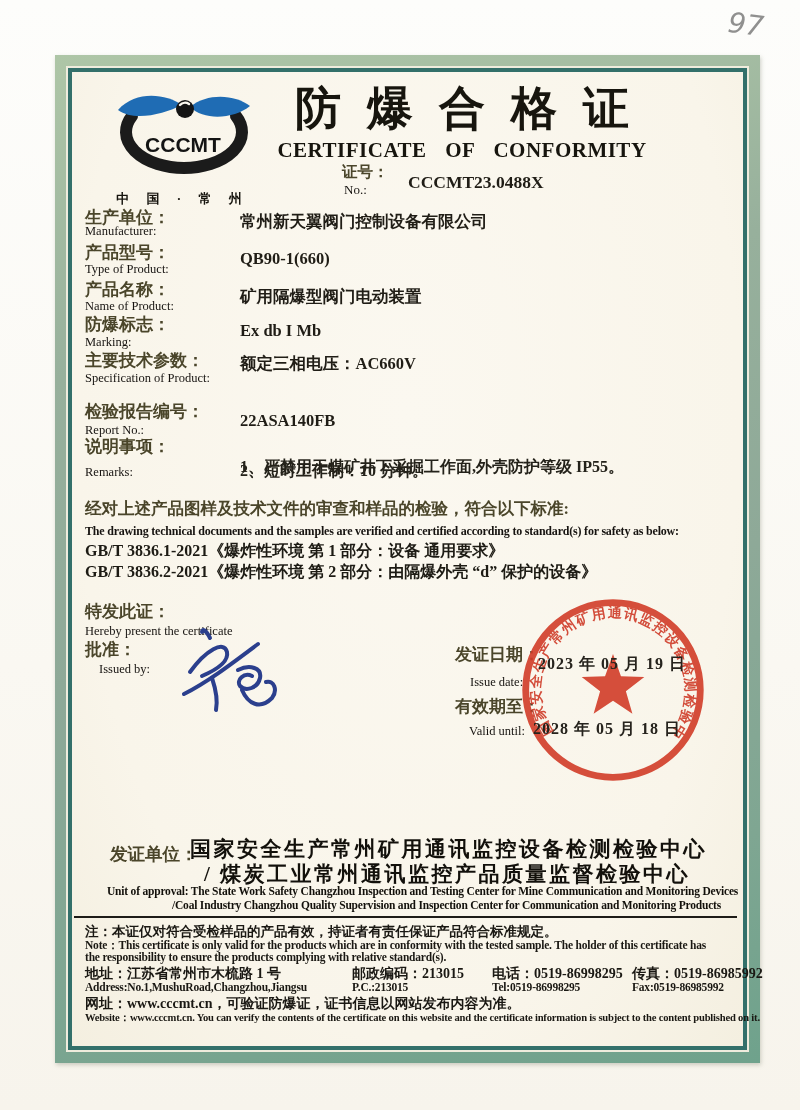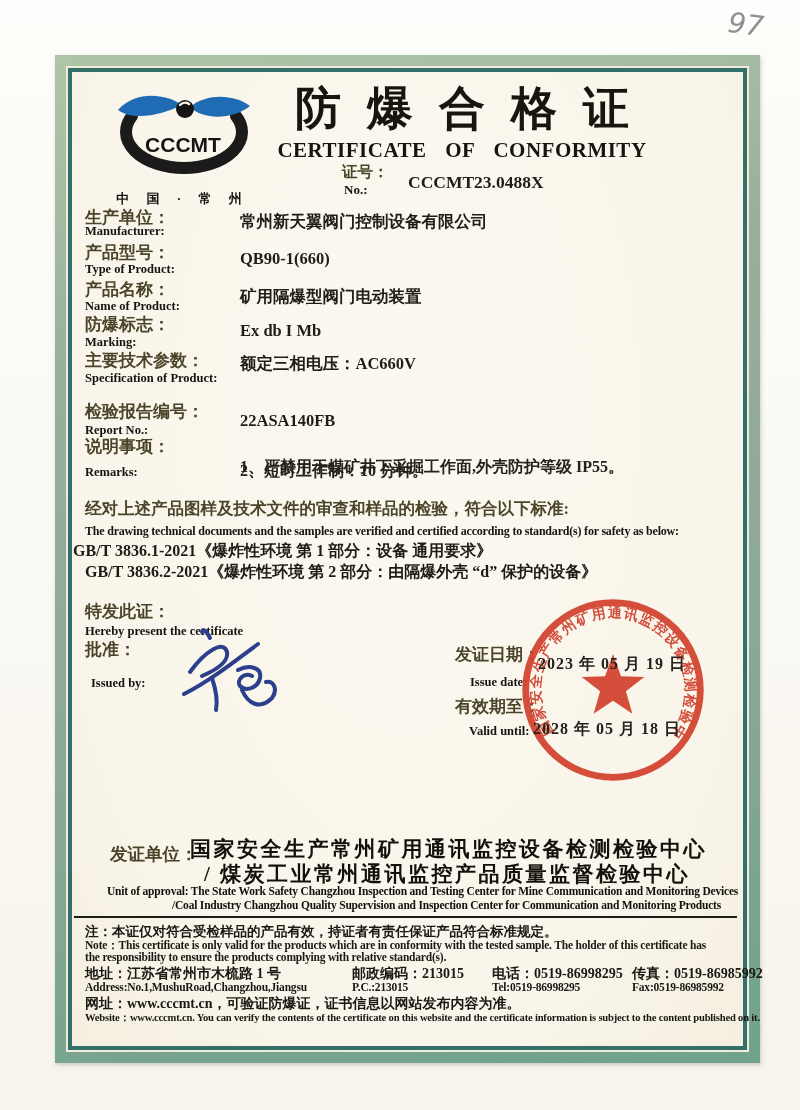--- a/index.html
+++ b/index.html
@@ -14,21 +14,21 @@
        box-shadow:1px 2px 4px rgba(120,130,110,.35);}
   .frame-cream{width:100%;height:100%;box-sizing:border-box;border:2px solid #efecdd;}
   .frame-teal{width:100%;height:100%;box-sizing:border-box;border:4px solid #33706a;}
   .content{position:relative;width:100%;height:100%;box-sizing:border-box;
        background:radial-gradient(ellipse at 50% 35%,#fbf8f0 0%,#f9f5ea 70%,#f4efe0 100%);}
   .abs{position:absolute;}
   
   .title-cn{font-size:46px;font-weight:600;color:#17150e;letter-spacing:26px;white-space:nowrap;text-align:center;}
   .title-en{font-size:21px;font-weight:700;color:#17150e;word-spacing:13px;letter-spacing:.5px;text-align:center;}
   .cn-label{font-size:17px;font-weight:700;color:#4a452a;white-space:nowrap;}
-  .en-label{font-size:12.5px;font-weight:700;color:#161310;white-space:nowrap;}
+  .en-label{font-size:12.5px;font-weight:400;color:#161310;white-space:nowrap;}
   .value{font-size:16.5px;font-weight:600;color:#201d16;white-space:nowrap;}
   .small-cn{font-size:16px;font-weight:600;color:#24221a;white-space:nowrap;}
   .std{font-size:16px;font-weight:700;color:#1d1b14;white-space:nowrap;}
   .intro-en{font-size:12px;font-weight:700;color:#161310;white-space:nowrap;letter-spacing:-.2px;}
   .appr-cn{font-size:21px;font-weight:800;color:#12100b;letter-spacing:2.5px;white-space:nowrap;}
   .appr-en{font-size:11.5px;font-weight:800;color:#12100b;white-space:nowrap;letter-spacing:-.2px;}
   .foot-cn{font-size:13.5px;font-weight:700;color:#1a1813;white-space:nowrap;}
   .foot-en{font-size:11.5px;font-weight:700;color:#1a1813;white-space:nowrap;letter-spacing:-.2px;}
   .foot-en-sm{font-size:10.6px;font-weight:700;color:#1a1813;white-space:nowrap;letter-spacing:-.2px;}
   .date-text{font-size:16px;font-weight:700;color:#26231d;white-space:nowrap;letter-spacing:1px;}
@@ -90,27 +90,27 @@
           <div class="abs en-label" style="left:13px;top:351px;">Report No.:</div>
           <div class="abs value" style="left:168px;top:339px;">22ASA140FB</div>
 
           <div class="abs cn-label" style="left:13px;top:363px;">说明事项：</div>
           <div class="abs en-label" style="left:13px;top:393px;">Remarks:</div>
           <div class="abs small-cn" style="left:168px;top:385px;">1、严禁用于煤矿井下采掘工作面,外壳防护等级 IP55。</div>
           <div class="abs small-cn" style="left:168px;top:389px;">2、短时工作制：10 分钟。</div>
 
           <div class="abs cn-label" style="left:13px;top:426px;font-size:16.5px;">经对上述产品图样及技术文件的审查和样品的检验，符合以下标准:</div>
           <div class="abs intro-en" style="left:13px;top:452px;">The drawing technical documents and the samples are verified and certified according to standard(s) for safety as below:</div>
-          <div class="abs std" style="left:1px;top:469px;">GB/T 3836.1-2021《爆炸性环境 第 1 部分：设备 通用要求》</div>
+          <div class="abs std" style="left:13px;top:469px;">GB/T 3836.1-2021《爆炸性环境 第 1 部分：设备 通用要求》</div>
           <div class="abs std" style="left:13px;top:490px;">GB/T 3836.2-2021《爆炸性环境 第 2 部分：由隔爆外壳 “d” 保护的设备》</div>
 
           <div class="abs cn-label" style="left:13px;top:528px;">特发此证：</div>
           <div class="abs en-label" style="left:13px;top:552px;">Hereby present the certificate</div>
           <div class="abs cn-label" style="left:13px;top:566px;">批准：</div>
-          <div class="abs en-label" style="left:19px;top:590px;margin-top:14px;">Issued by:</div>
+          <div class="abs en-label" style="left:27px;top:590px;">Issued by:</div>
 
           <svg class="abs" style="left:100px;top:548px;" width="120" height="105" viewBox="0 0 120 105">
             <g fill="none" stroke="#2b3f8d" stroke-width="4" stroke-linecap="round" stroke-linejoin="round">
               <path d="M38 18 C34 10 30 8 30 12"></path>
               <path d="M18 52 C34 30 52 20 55 32 C57 42 44 50 30 56"></path>
               <path d="M12 74 C36 62 62 42 86 24"></path>
               <path d="M40 58 C44 70 46 80 44 90"></path>
               <path d="M66 50 C78 44 90 48 88 58 C86 68 74 72 68 66 C64 60 72 52 80 56"></path>
               <path d="M70 70 C76 84 88 90 100 78 C106 70 102 60 94 62"></path>
             </g>

